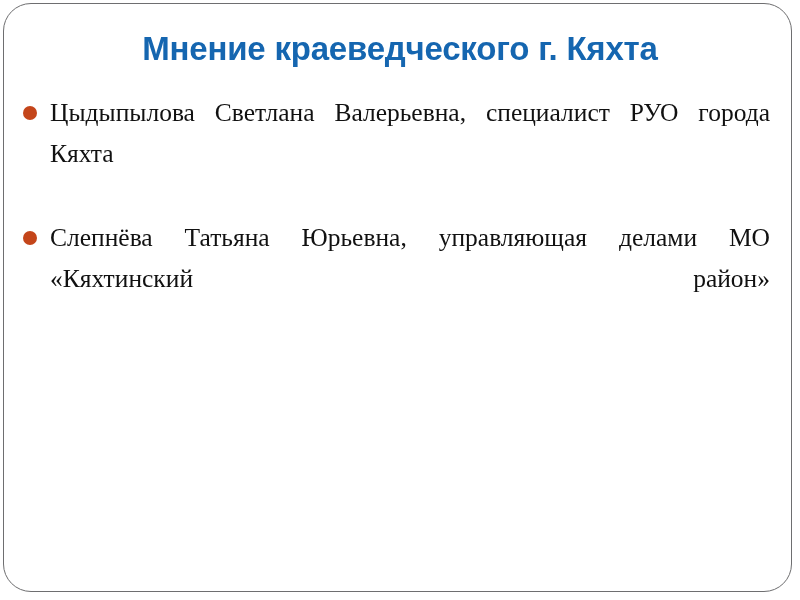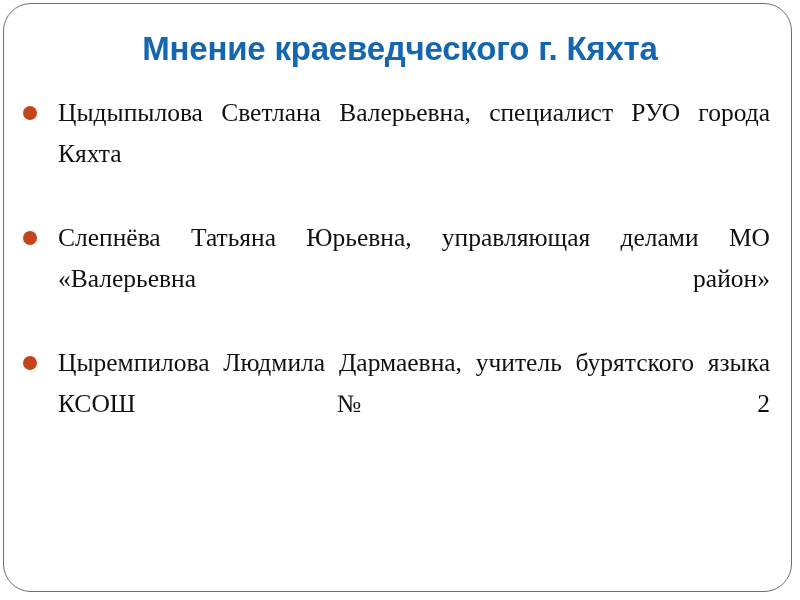--- a/index.html
+++ b/index.html
@@ -94,21 +94,20 @@
     height: 14px;
     border-radius: 50%;
     background: #c4451a;
     display: block;
   }
 
   li.bullet-item .bullet-text {
     display: block;
     text-align: justify;
     text-justify: inter-word;
-    margin-left: 8px;
   }
   
   li.bullet-item .bullet-text::after {
     content: "";
     display: inline-block;
     width: 100%;
   }
 </style>
 </head>
 <body>
@@ -125,24 +124,20 @@
     <ul class="bullet-list">
 
       <li class="bullet-item">
         <span class="bullet-marker"></span>
         <span class="bullet-text">Цыдыпылова Светлана Валерьевна, специалист РУО города Кяхта</span>
       </li>
 
 
       <li class="bullet-item">
         <span class="bullet-marker"></span>
-        <span class="bullet-text">Слепнёва Татьяна Юрьевна, управляющая делами МО «Валерьевна район»</span>
+        <span class="bullet-text">Слепнёва Татьяна Юрьевна, управляющая делами МО «Кяхтинский район»</span>
       </li>
 
-      <li class="bullet-item">
-        <span class="bullet-marker"></span>
-        <span class="bullet-text">Цыремпилова Людмила Дармаевна, учитель бурятского языка КСОШ № 2</span>
-      </li>
 
     </ul>
   </div>
 
 </div>
 
 </body></html>

